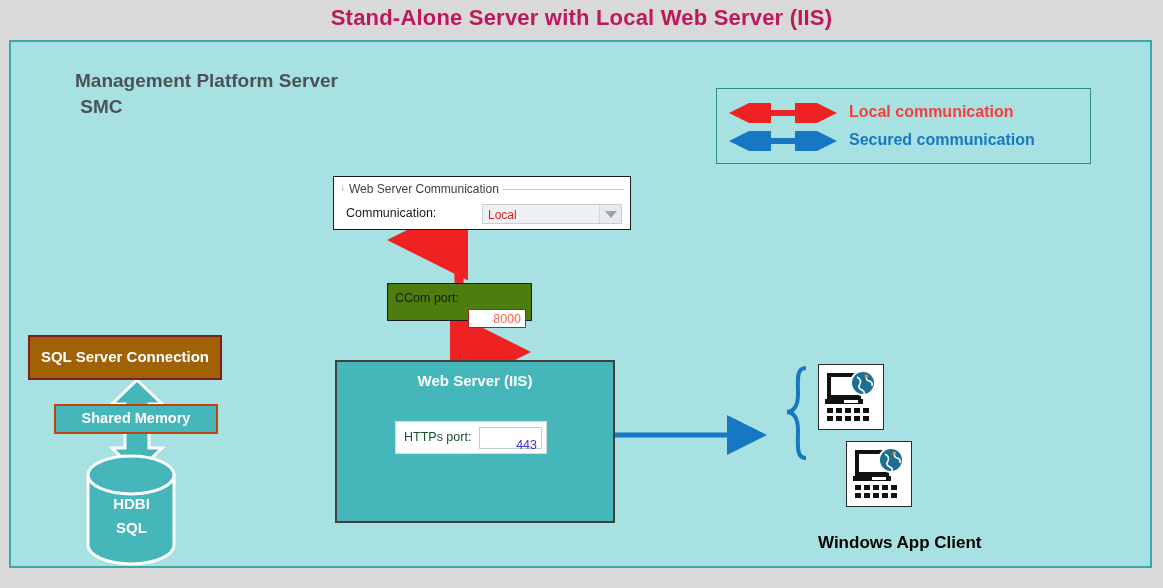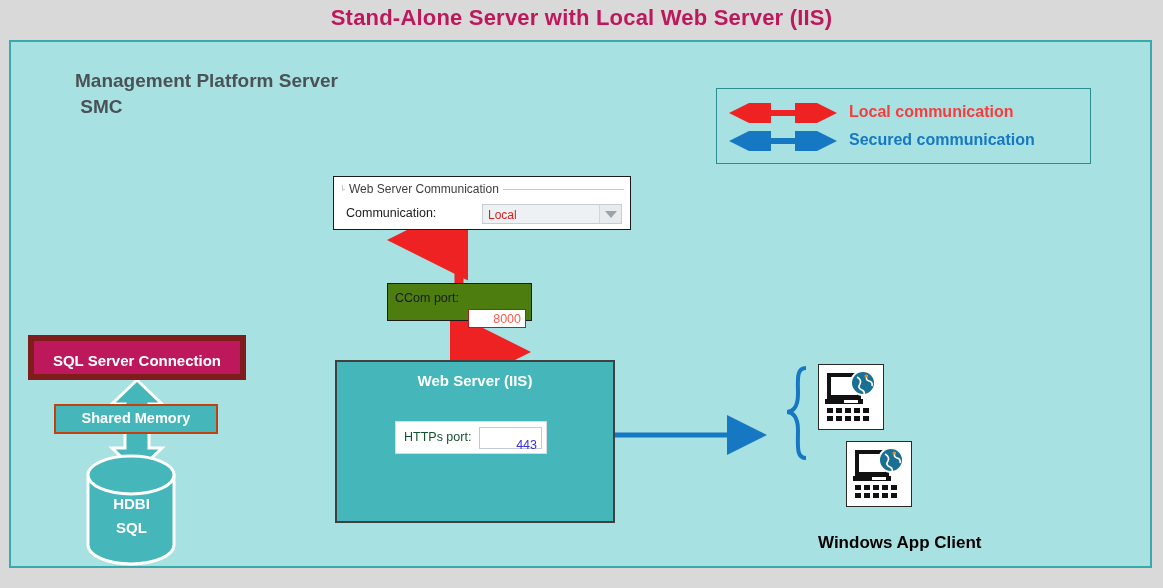--- a/index.html
+++ b/index.html
@@ -144,22 +144,22 @@
     position:absolute;left:83px;top:5px;width:63px;height:22px;
     background:#ffffff;border:1px solid #c5cace;box-sizing:border-box;
   }
   .https-value{
     position:absolute;right:4px;top:3px;
     font-size:12.5px;color:#3b2fd8;line-height:16px;margin-top:6px;
   }
 
   
   .sql-conn{
-    position:absolute;left:28px;top:335px;width:218px;height:45px;
-    background:#be185d;border:6px solid #7f1d1d;box-sizing:border-box;
+    position:absolute;left:28px;top:335px;width:194px;height:45px;
+    background:#a16207;border:2px solid #7f1d1d;box-sizing:border-box;
     z-index:4;
   }
   .sql-conn span{
     position:absolute;left:0;top:11px;width:100%;text-align:center;
     font-size:15px;font-weight:bold;color:#ffffff;
   }
   .shared-label{
     position:absolute;left:54px;top:404px;width:164px;height:30px;
     background:#45b7ba;border:2px solid #c2410c;box-sizing:border-box;
     z-index:5;

